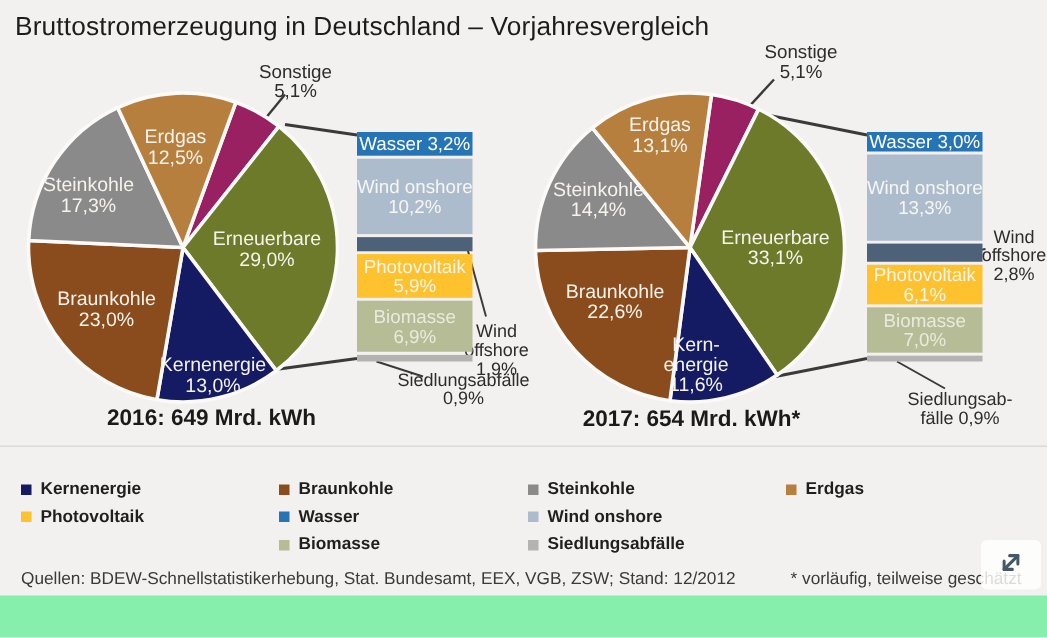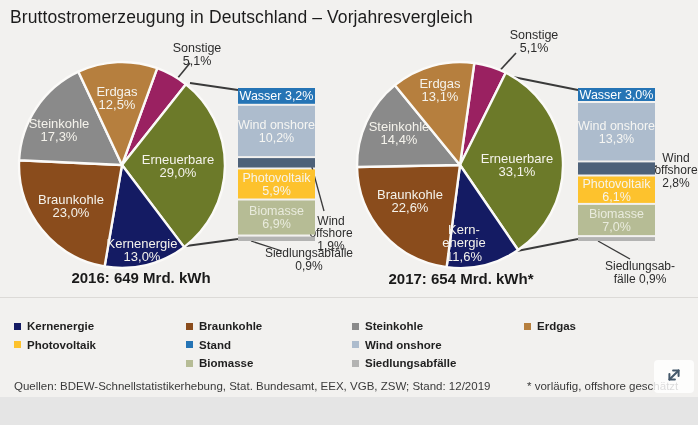--- a/index.html
+++ b/index.html
@@ -1,17 +1,17 @@
 <!DOCTYPE html>
 <html><head>
 <meta charset="utf-8">
 <style>
   *{margin:0;padding:0;box-sizing:border-box}
   html,body{background:#ffffff}
-  .page{position:relative;width:698px;height:425px;background:#e5e5e5;
+  .page{position:relative;width:698px;height:425px;background:#86efac;
         font-family:"Liberation Sans",sans-serif;overflow:hidden}
   .card{position:absolute;top:0;left:0;width:698px;height:397px;background:#f2f1ef}
   .title{position:absolute;top:7px;left:10px;font-size:17.5px;color:#1c1c1c;letter-spacing:.1px}
   #chart-svg{position:absolute;top:0;left:0;display:block;font-family:"Liberation Sans",sans-serif}
   .divider{position:absolute;top:297px;left:0;width:698px;height:1px;background:#dcdad7}
   .legend{position:absolute;top:317px;left:0;width:698px;height:58px}
   .legend-col{position:absolute;top:0}
   .legend-item{display:flex;align-items:center;height:18.5px}
   .legend-marker{width:7px;height:7px;flex:0 0 7px;margin-right:6px}
   .legend-label{font-size:11.5px;font-weight:700;color:#1f1f1f;white-space:nowrap}
@@ -131,21 +131,21 @@
             <span class="legend-label">Photovoltaik</span>
           </div>
         </div>
         <div class="legend-col" style="left: 186px;">
           <div class="legend-item">
             <span class="legend-marker" style="background: rgb(138, 76, 28);"></span>
             <span class="legend-label">Braunkohle</span>
           </div>
           <div class="legend-item">
             <span class="legend-marker" style="background: rgb(37, 116, 181);"></span>
-            <span class="legend-label">Stand</span>
+            <span class="legend-label">Wasser</span>
           </div>
           <div class="legend-item">
             <span class="legend-marker" style="background: rgb(182, 188, 149);"></span>
             <span class="legend-label">Biomasse</span>
           </div>
         </div>
         <div class="legend-col" style="left: 352px;">
           <div class="legend-item">
             <span class="legend-marker" style="background: rgb(138, 138, 138);"></span>
             <span class="legend-label">Steinkohle</span>
@@ -159,22 +159,22 @@
             <span class="legend-label">Siedlungsabfälle</span>
           </div>
         </div>
         <div class="legend-col" style="left: 524px;">
           <div class="legend-item">
             <span class="legend-marker" style="background: rgb(182, 127, 62);"></span>
             <span class="legend-label">Erdgas</span>
           </div>
         </div>
       </div>
-    <div class="sources">Quellen: BDEW-Schnellstatistikerhebung, Stat. Bundesamt, EEX, VGB, ZSW; Stand: 12/2019</div>
-    <div class="footnote">* vorläufig, offshore geschätzt</div>
+    <div class="sources">Quellen: BDEW-Schnellstatistikerhebung, Stat. Bundesamt, EEX, VGB, ZSW; Stand: 12/2012</div>
+    <div class="footnote">* vorläufig, teilweise geschätzt</div>
     <button class="expand-btn">
       <span>
         <svg width="22" height="22" viewBox="0 0 24 24" fill="none" stroke="#44586a" stroke-width="2.2" stroke-linecap="round" stroke-linejoin="round">
           <line x1="7" y1="17" x2="17" y2="7"></line>
           <polyline points="11,7 17,7 17,13"></polyline>
           <polyline points="13,17 7,17 7,11"></polyline>
         </svg>
       </span>
     </button>
   </div>

